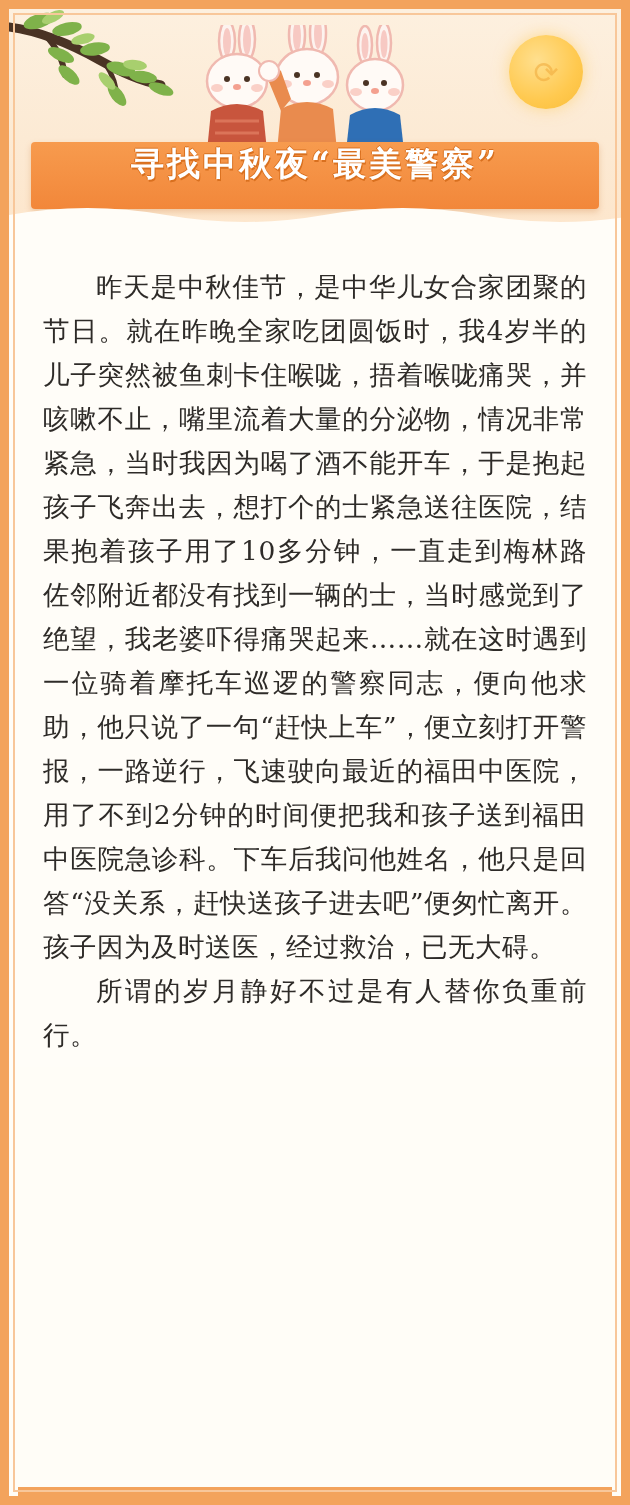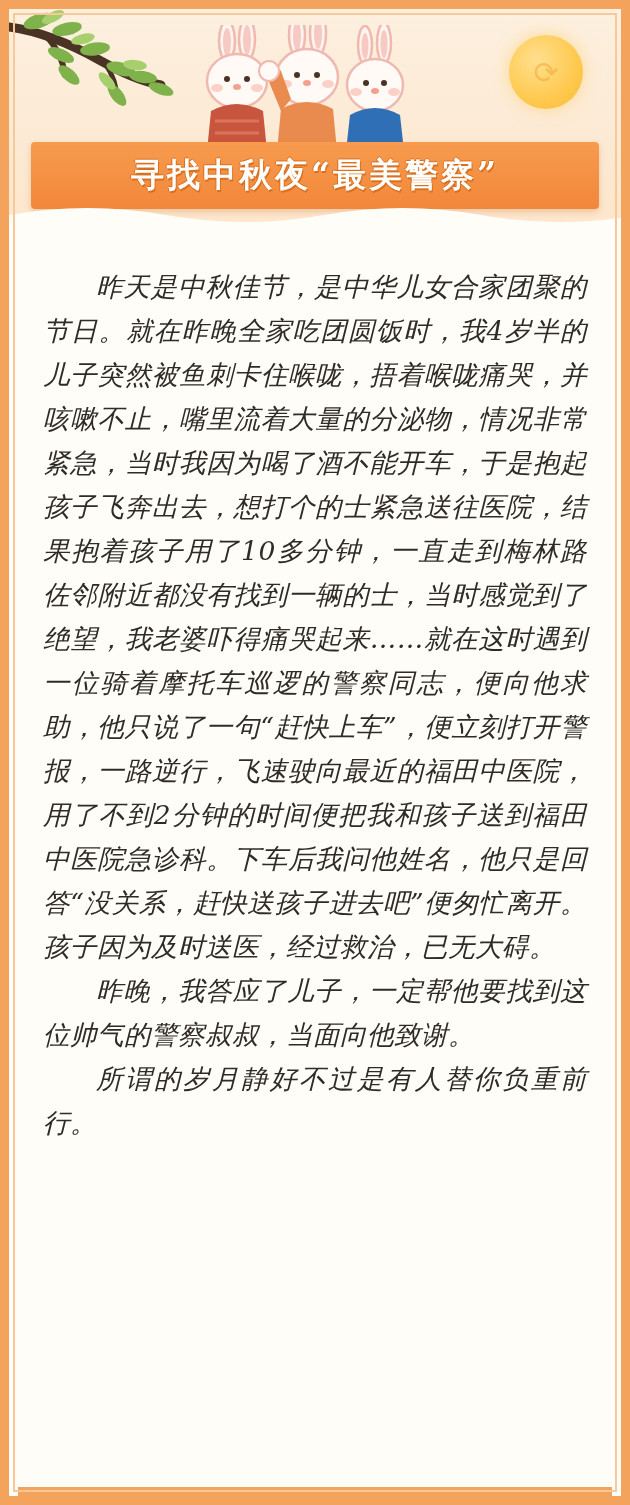--- a/index.html
+++ b/index.html
@@ -86,21 +86,21 @@
   .title-ribbon {
     position: absolute;
     left: 22px;
     right: 22px;
     top: 133px;
     height: 67px;
     background: linear-gradient(180deg, #f79b4e 0%, #f2873a 100%);
     border-radius: 4px;
     box-shadow: 0 3px 6px rgba(200,110,40,.28);
     display: flex;
-    align-items: center;
+    align-items: flex-start;
     justify-content: center;
   }
   .title-ribbon::before,
   .title-ribbon::after {
     content: "";
     position: absolute;
     top: 12px;
     width: 22px;
     height: 38px;
     background: #e0752c;
@@ -135,21 +135,20 @@
   }
   .para {
     font-family: "DejaVu Serif", "Liberation Serif", serif;
     font-size: 26.5px;
     line-height: 44px;
     color: #2e2b28;
     text-align: justify;
     text-indent: 2em;
     margin: 0 0 0 0;
     letter-spacing: .5px;
-    font-style: italic;
   }
 
   .bottom-rule {
     position: absolute;
     left: 9px;
     right: 9px;
     bottom: 0;
     height: 9px;
     background: #f3a35c;
   }
@@ -242,19 +241,18 @@
       <span class="title-text">寻找中秋夜“最美警察”</span>
     </div>
 
     <svg class="ribbon-wave" viewBox="0 0 630 30" preserveAspectRatio="none">
       <path d="M0 30 L0 14 Q 78 0 157 14 Q 236 28 315 14 Q 394 0 472 14 Q 551 28 630 14 L630 30 Z" fill="#fffdf8"></path>
     </svg>
   </div>
 
   <div class="content">
     <p class="para">昨天是中秋佳节，是中华儿女合家团聚的节日。就在昨晚全家吃团圆饭时，我4岁半的儿子突然被鱼刺卡住喉咙，捂着喉咙痛哭，并咳嗽不止，嘴里流着大量的分泌物，情况非常紧急，当时我因为喝了酒不能开车，于是抱起孩子飞奔出去，想打个的士紧急送往医院，结果抱着孩子用了10多分钟，一直走到梅林路佐邻附近都没有找到一辆的士，当时感觉到了绝望，我老婆吓得痛哭起来……就在这时遇到一位骑着摩托车巡逻的警察同志，便向他求助，他只说了一句“赶快上车”，便立刻打开警报，一路逆行，飞速驶向最近的福田中医院，用了不到2分钟的时间便把我和孩子送到福田中医院急诊科。下车后我问他姓名，他只是回答“没关系，赶快送孩子进去吧”便匆忙离开。孩子因为及时送医，经过救治，已无大碍。</p>
-    <p class="para">昨晚，我答应了儿子，一定帮他要找到这位帅气的警察叔叔，当面向他致谢。</p>
     <p class="para">所谓的岁月静好不过是有人替你负重前行。</p>
 
   </div>
 
   <div class="bottom-rule"></div>
 </div>
 
 </body></html>

